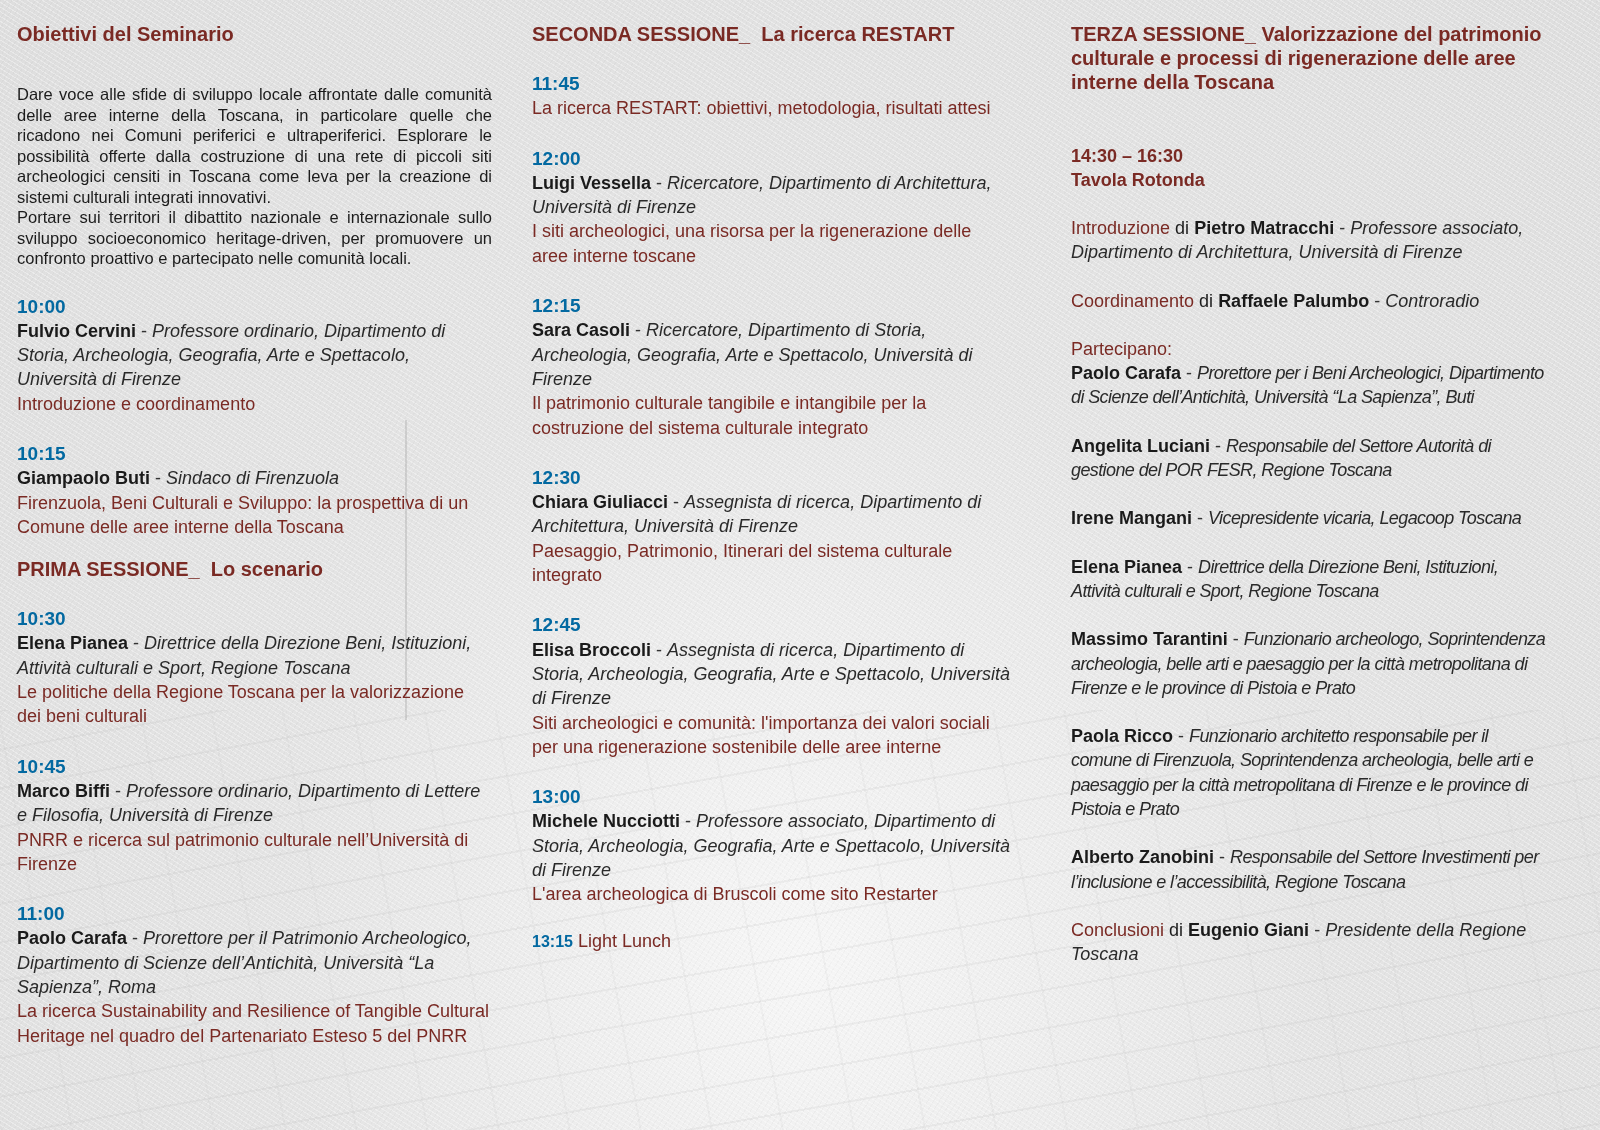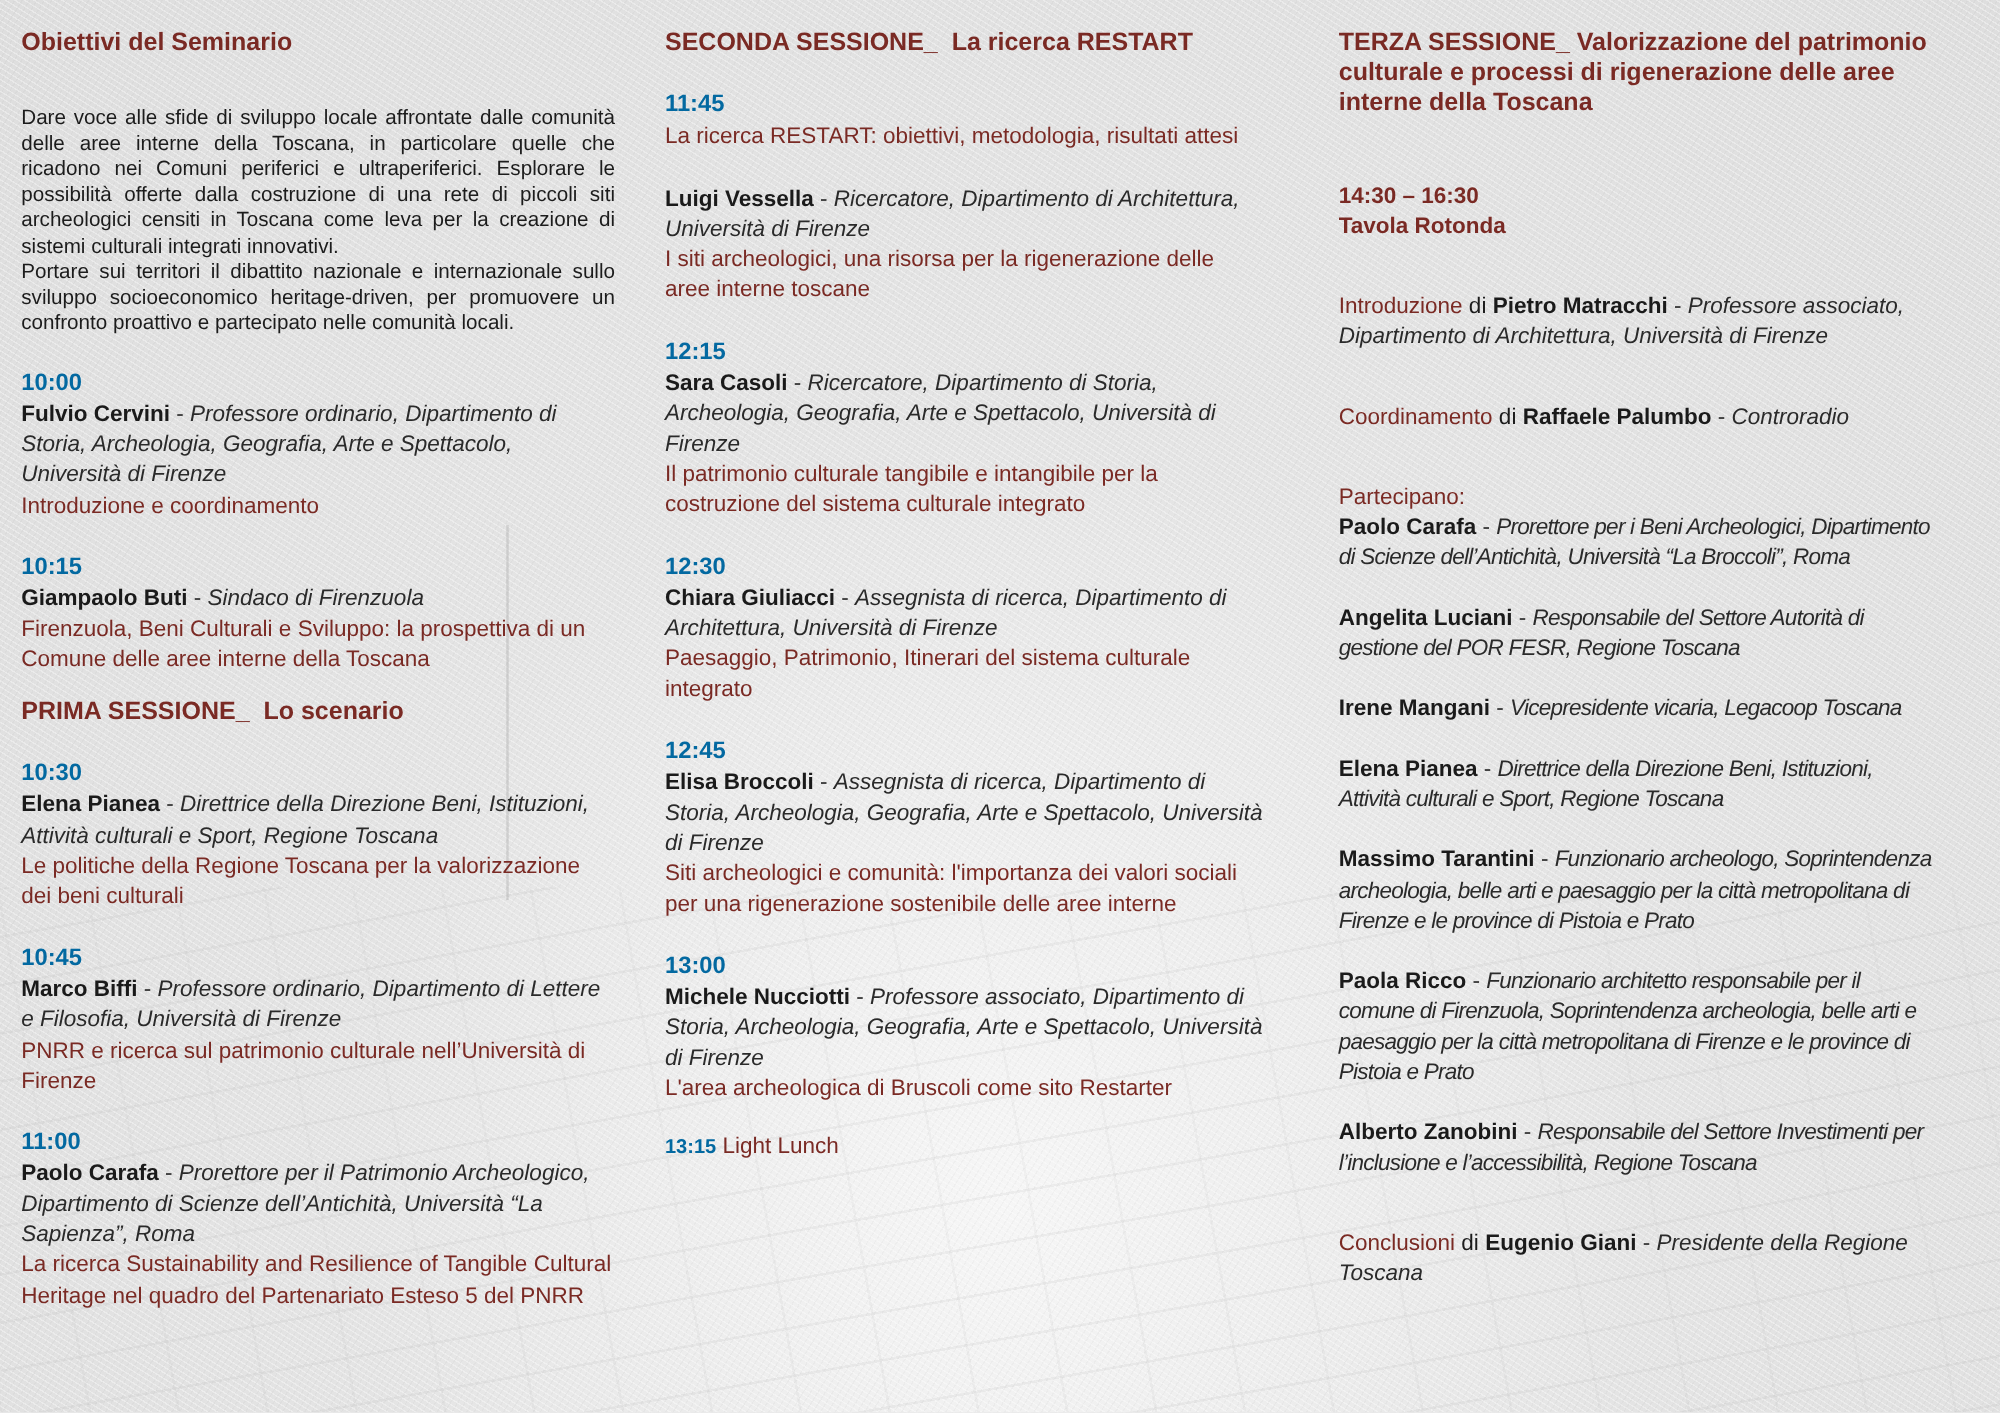--- a/index.html
+++ b/index.html
@@ -46,21 +46,21 @@
   .name { font-weight: bold; color: #1a1a1a; }
   .role { font-style: italic; color: #2a2a2a; }
   .topic { color: #7a2a24; }
   .sep { color: #333; }
   .session-head { margin-top: 18px; }
   .col2 .block:first-of-type { margin-top: 26px; }
   .lunch { margin-top: 22px; font-size: 18px; line-height: 24px; }
   .lunch .time { font-size: 16px; }
   .col3 .tr { margin-top: 50px; font-size: 18px; line-height: 24px; }
   .col3 .tr div { font-weight: bold; color: #7a2a24; }
-  .col3 .pblock { margin-top: 40px; font-size: 18px; line-height: 24.3px; }
+  .col3 .pblock { margin-top: 24px; font-size: 18px; line-height: 24.3px; }
   .col3 .plist .pblock { margin-top: 24px; }
   .col3 .plist .pblock.first { margin-top: 0; }
   .col3 .cond .role { letter-spacing: -0.6px; }
 </style>
 </head>
 <body>
 
 <div class="bg">
   <div class="wall"></div>
   <div class="lamp"></div>
@@ -110,20 +110,21 @@
 
   <section class="col col2">
     <h2 class="head" style="white-space:pre;">SECONDA SESSIONE_  La ricerca RESTART</h2>
 
     <div class="block">
       <div class="time">11:45</div>
       <div class="topic">La ricerca RESTART: obiettivi, metodologia, risultati attesi</div>
     </div>
 
     <div class="block">
+      <div class="time">12:00</div>
       <div><span class="name">Luigi Vessella</span><span class="sep"> - </span><span class="role">Ricercatore, Dipartimento di Architettura, Università di Firenze</span></div>
       <div class="topic">I siti archeologici, una risorsa per la rigenerazione delle aree interne toscane</div>
     </div>
 
     <div class="block">
       <div class="time">12:15</div>
       <div><span class="name">Sara Casoli</span><span class="sep"> - </span><span class="role">Ricercatore, Dipartimento di Storia, Archeologia, Geografia, Arte e Spettacolo, Università di Firenze</span></div>
       <div class="topic">Il patrimonio culturale tangibile e intangibile per la costruzione del sistema culturale integrato</div>
     </div>
 
@@ -167,21 +168,21 @@
 
     <div class="pblock">
       <span class="topic">Coordinamento</span>
       <span>di</span>
       <span class="name">Raffaele Palumbo</span><span class="sep"> - </span><span class="role">Controradio</span>
     </div>
 
     <div class="pblock cond">
       <div class="topic">Partecipano:</div>
       <div class="plist">
-        <div class="pblock first"><span class="name">Paolo Carafa</span><span class="sep"> - </span><span class="role">Prorettore per i Beni Archeologici, Dipartimento di Scienze dell’Antichità, Università “La Broccoli”, Roma</span></div>
+        <div class="pblock first"><span class="name">Paolo Carafa</span><span class="sep"> - </span><span class="role">Prorettore per i Beni Archeologici, Dipartimento di Scienze dell’Antichità, Università “La Sapienza”, Buti</span></div>
         <div class="pblock"><span class="name">Angelita Luciani</span><span class="sep"> - </span><span class="role">Responsabile del Settore Autorità di gestione del POR FESR, Regione Toscana</span></div>
         <div class="pblock"><span class="name">Irene Mangani</span><span class="sep"> - </span><span class="role">Vicepresidente vicaria, Legacoop Toscana</span></div>
         <div class="pblock"><span class="name">Elena Pianea</span><span class="sep"> - </span><span class="role">Direttrice della Direzione Beni, Istituzioni, Attività culturali e Sport, Regione Toscana</span></div>
         <div class="pblock"><span class="name">Massimo Tarantini</span><span class="sep"> - </span><span class="role">Funzionario archeologo, Soprintendenza archeologia, belle arti e paesaggio per la città metropolitana di Firenze e le province di Pistoia e Prato</span></div>
         <div class="pblock"><span class="name">Paola Ricco</span><span class="sep"> - </span><span class="role">Funzionario architetto responsabile per il comune di Firenzuola, Soprintendenza archeologia, belle arti e paesaggio per la città metropolitana di Firenze e le province di Pistoia e Prato</span></div>
         <div class="pblock"><span class="name">Alberto Zanobini</span><span class="sep"> - </span><span class="role">Responsabile del Settore Investimenti per l’inclusione e l’accessibilità, Regione Toscana</span></div>
       </div>
     </div>
 
     <div class="pblock">

